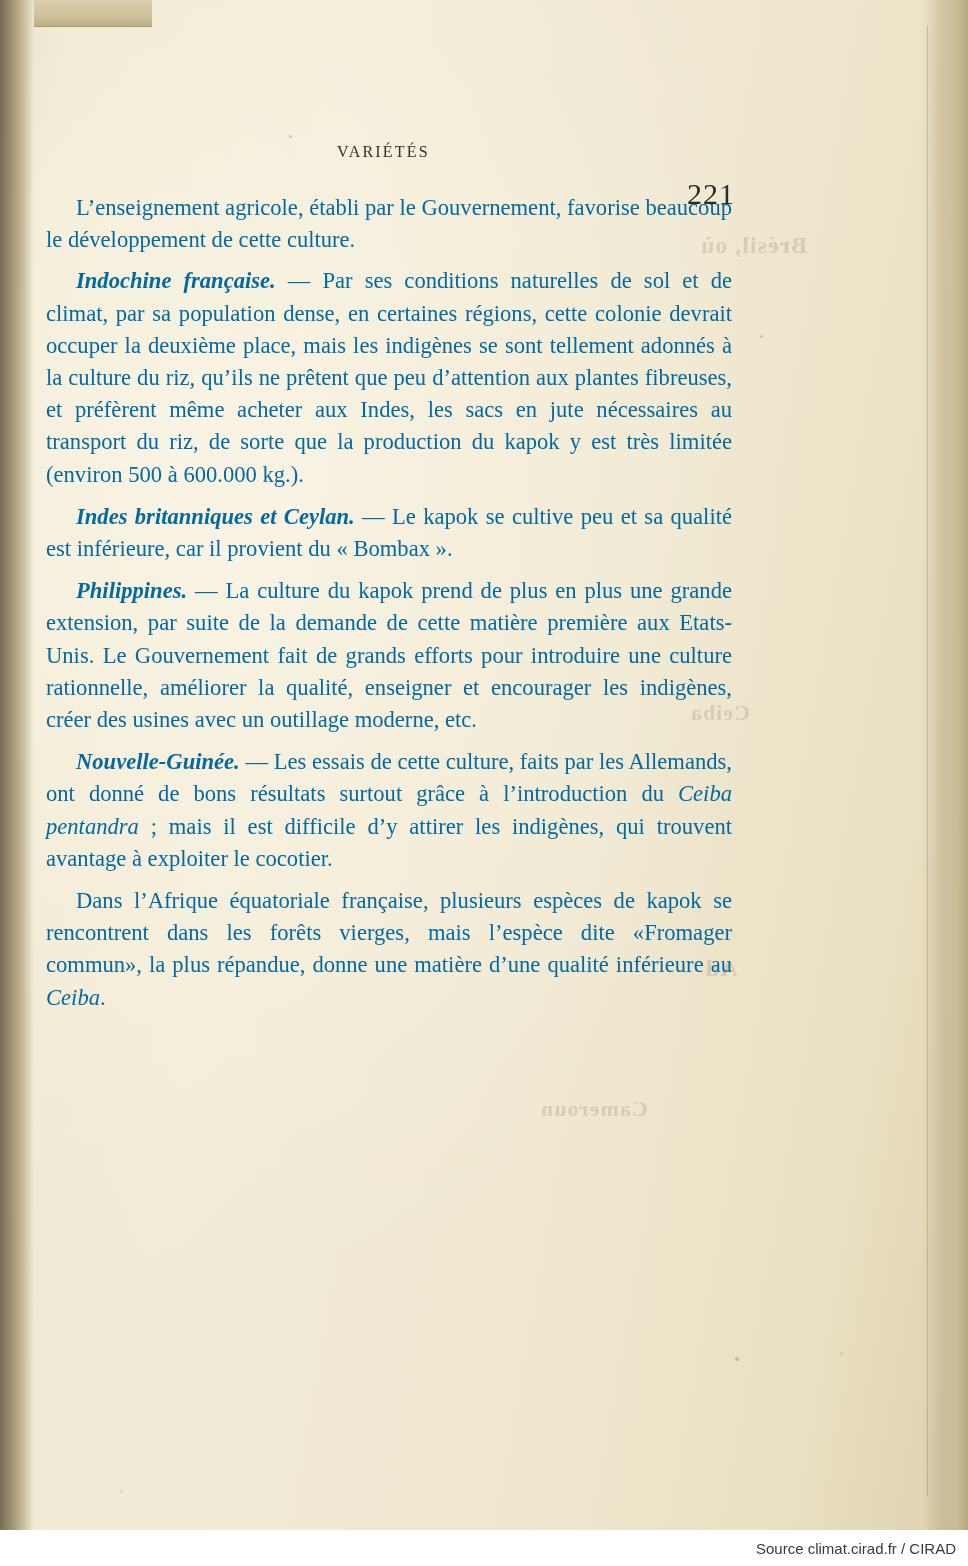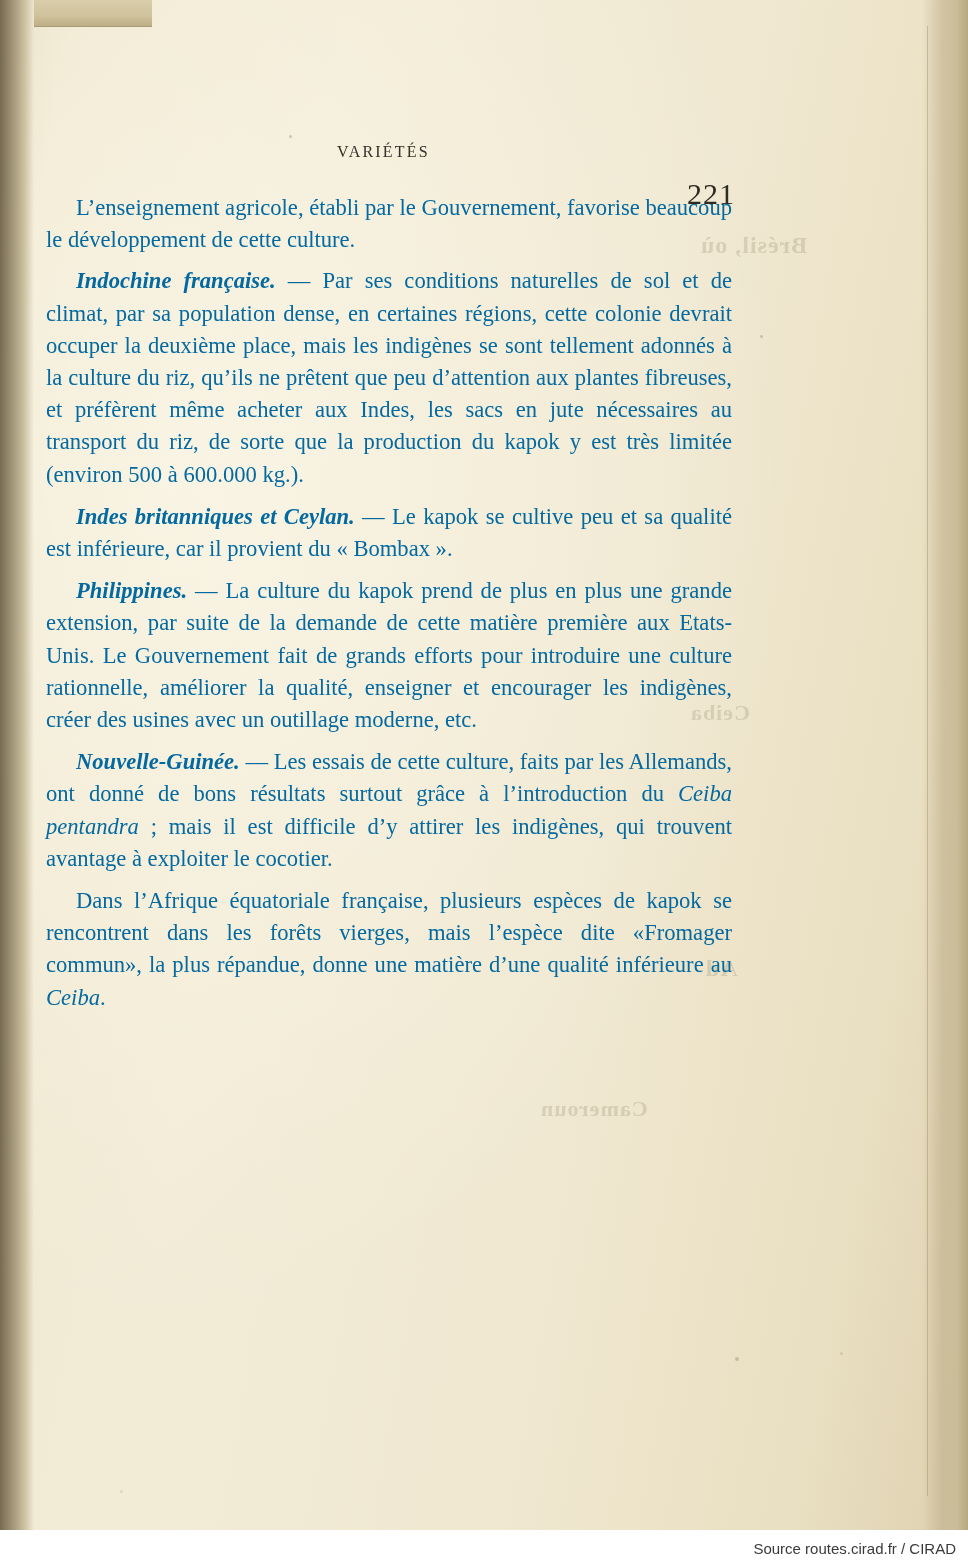--- a/index.html
+++ b/index.html
@@ -191,14 +191,14 @@
     <p class="tight">
       <span>Dans l’Afrique équatoriale française, plusieurs espèces de kapok se rencontrent dans les forêts vierges, mais l’espèce dite «Fromager commun», la plus répandue, donne une matière d’une qualité inférieure au </span><span class="it">Ceiba</span><span>.</span>
     </p>
 
 
 
   </div>
 </div>
 
 <div id="source-bar">
-  <span id="source-text">Source routes.cirad.fr / CIRAD</span>
+  <span id="source-text">Source climat.cirad.fr / CIRAD</span>
 </div>
 
 </body></html>

